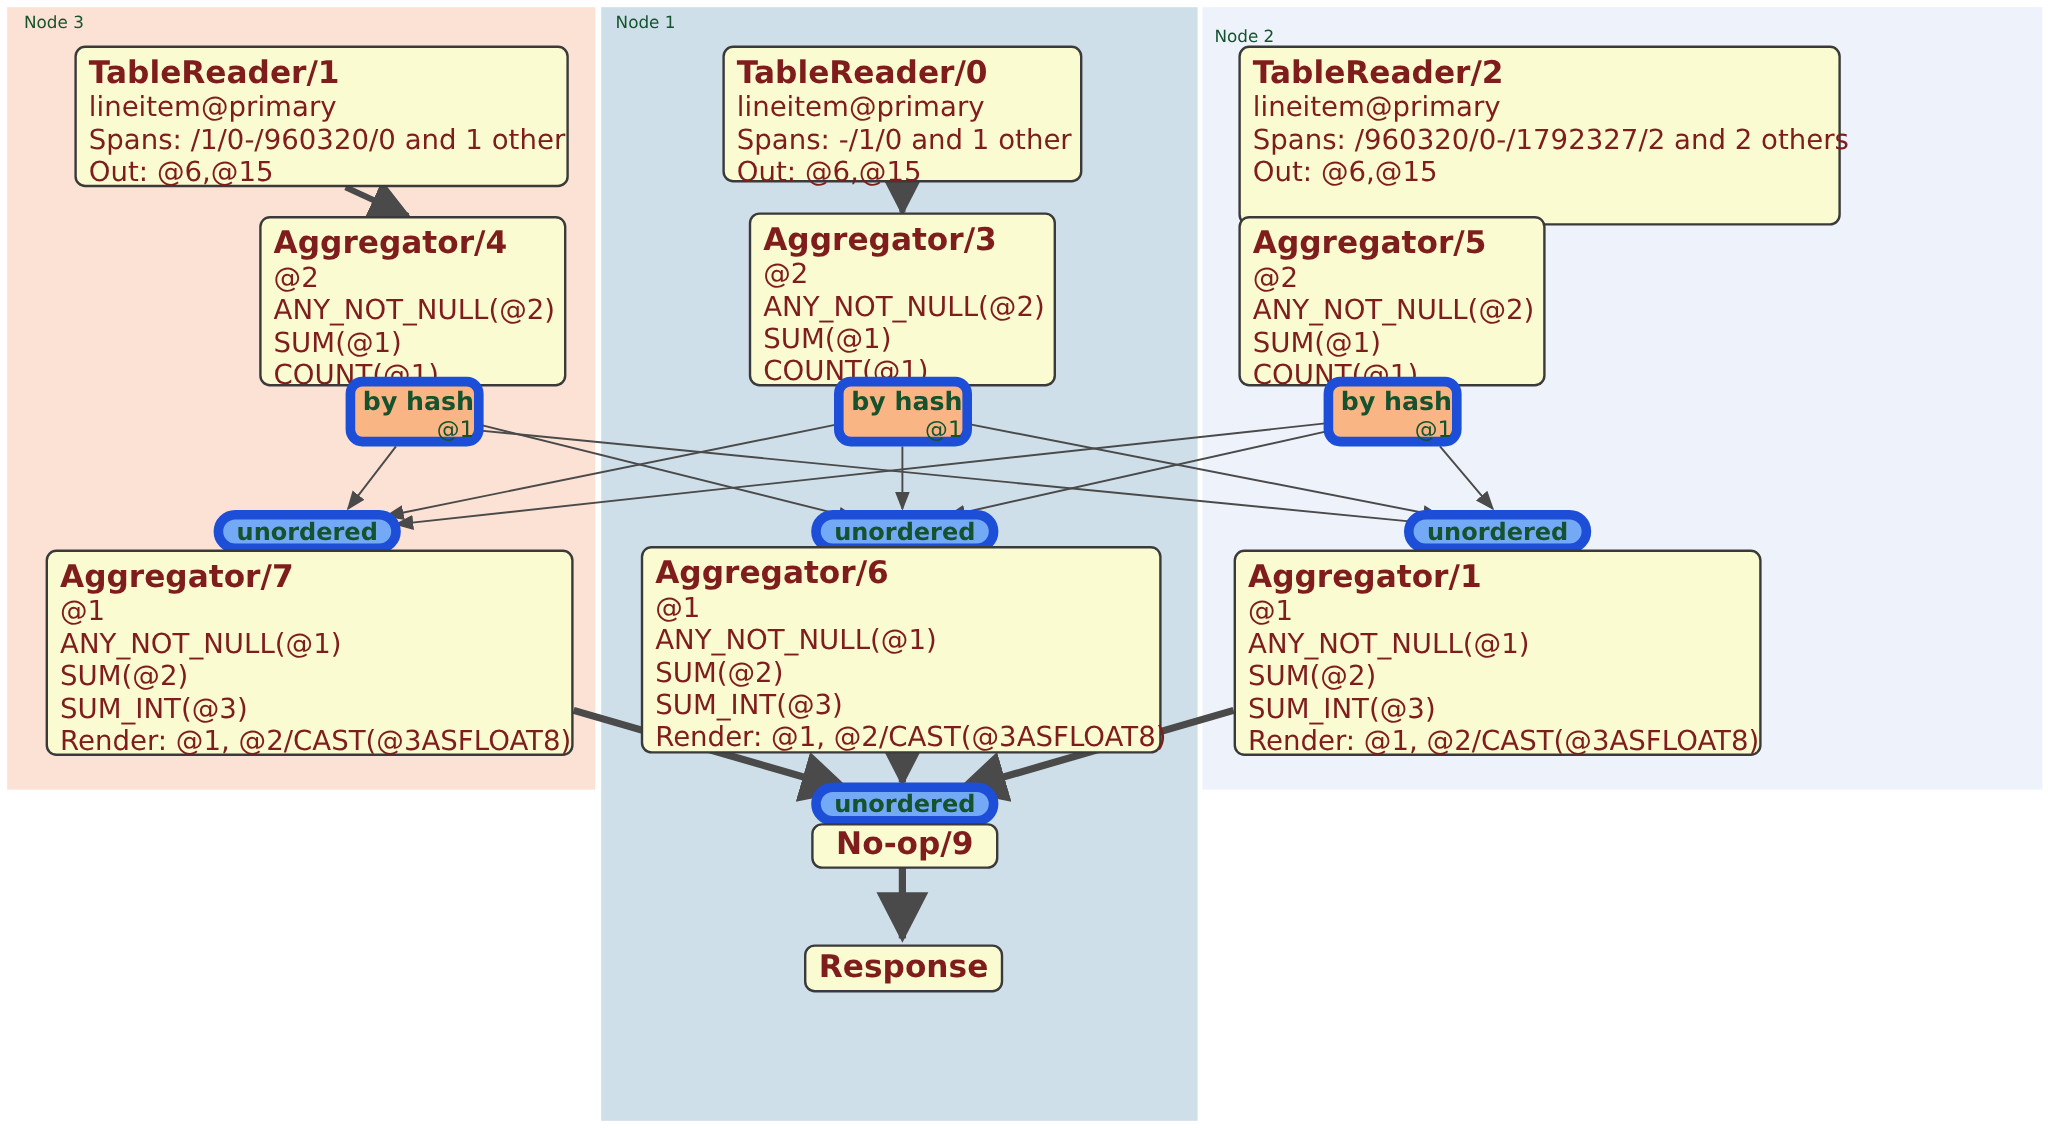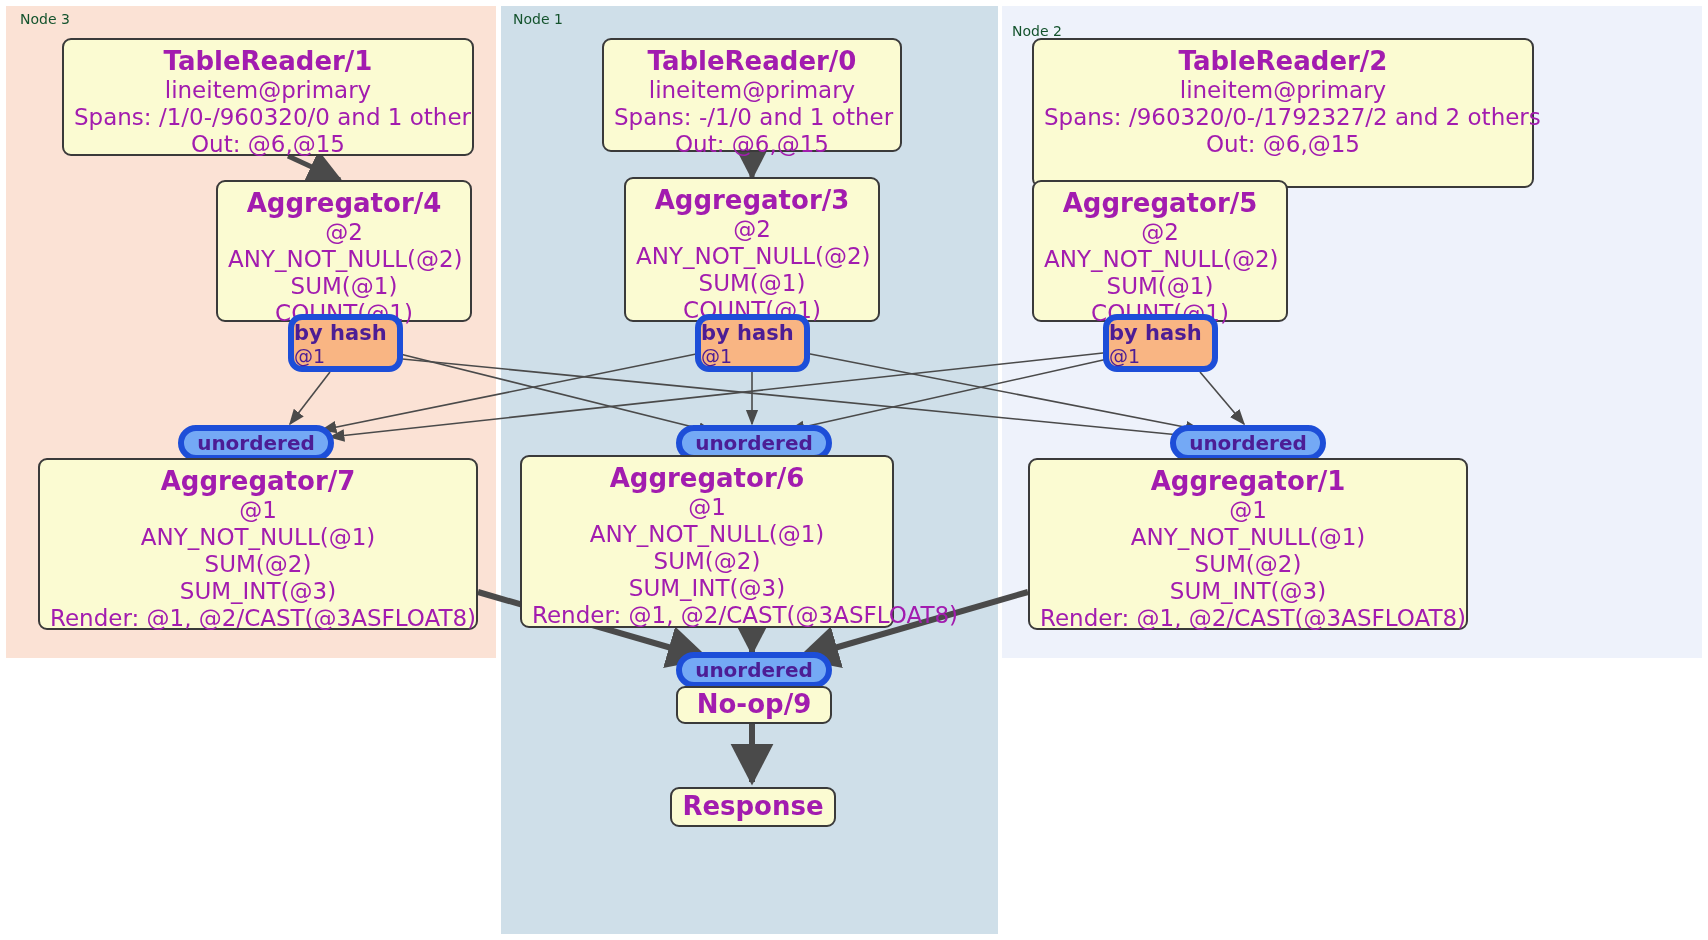--- a/index.html
+++ b/index.html
@@ -38,24 +38,24 @@
     height: 940px;
     pointer-events: none;
   }
   
   .proc {
     position: absolute;
     box-sizing: border-box;
     background: #fbfbd2;
     border: 2px solid #3a3a3a;
     border-radius: 9px;
-    text-align: center;
+    text-align: left;
     padding: 6px 10px 8px 10px;
     font-size: 23px;
-    color: #a21caf;
+    color: #7f1d1d;
     line-height: 1.14;
     white-space: nowrap;
     overflow: visible;
   }
   .proc .title {
     font-weight: bold;
     font-size: 26px;
     line-height: 1.2;
     display: block;
   }
@@ -70,24 +70,24 @@
     justify-content: center;
     padding: 0;
   }
   .single .title {
     font-size: 26px;
   }
   
   .pill {
     position: absolute;
     box-sizing: border-box;
-    border: 6px solid #1d4ed8;
+    border: 8px solid #1d4ed8;
     border-radius: 26px;
-    text-align: left;
-    color: #4c1d95;
+    text-align: right;
+    color: #14532d;
     white-space: nowrap;
     line-height: 1.1;
     padding-top: 2px;
   }
   .pill.hash {
     background: #f9b583;
     border-radius: 14px;
   }
   .pill.hash .l1 {
     display: block;
@@ -227,21 +227,21 @@
 
   <div class="proc" style="left:38px; top:458px; width:440px; height:172px;">
     <span class="title">Aggregator/7</span>
     <span class="row">@1</span>
     <span class="row">ANY_NOT_NULL(@1)</span>
     <span class="row">SUM(@2)</span>
     <span class="row">SUM_INT(@3)</span>
     <span class="row">Render: @1, @2/CAST(@3ASFLOAT8)</span>
   </div>
 
-  <div class="proc" style="left:520px; top:455px; width:374px; height:173px;">
+  <div class="proc" style="left:534px; top:455px; width:434px; height:173px;">
     <span class="title">Aggregator/6</span>
     <span class="row">@1</span>
     <span class="row">ANY_NOT_NULL(@1)</span>
     <span class="row">SUM(@2)</span>
     <span class="row">SUM_INT(@3)</span>
     <span class="row">Render: @1, @2/CAST(@3ASFLOAT8)</span>
   </div>
 
   <div class="proc" style="left:1028px; top:458px; width:440px; height:172px;">
     <span class="title">Aggregator/1</span>

